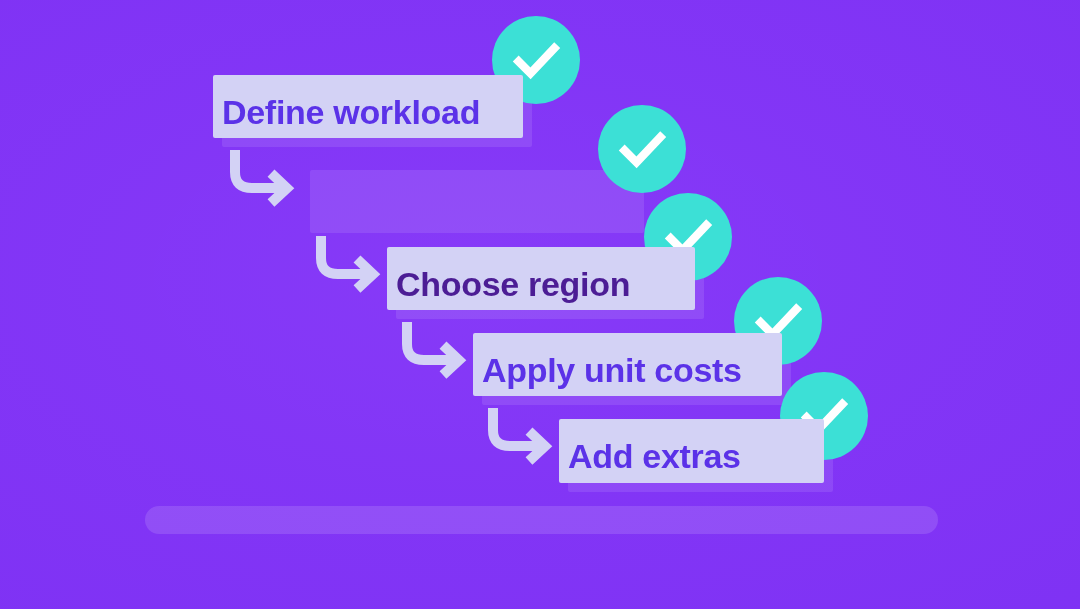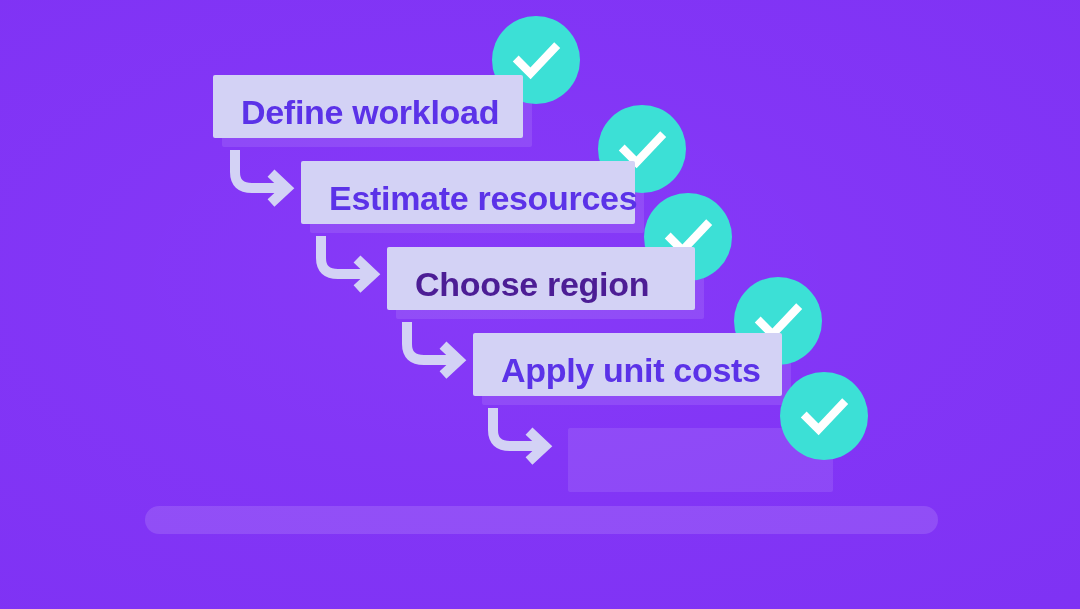--- a/index.html
+++ b/index.html
@@ -47,21 +47,21 @@
     border-radius: 2px;
     display: flex;
     align-items: center;
   }
   .step-label {
     color: #5b32e8;
     font-weight: bold;
     letter-spacing: -0.3px;
     white-space: nowrap;
     font-size: 34px;
-    padding-left: 28px;
+    padding-left: 9px;
     margin-top: 11px;
   }
 
   .check-circle {
     position: absolute;
     border-radius: 50%;
     background: #3ce0d6;
     display: flex;
     align-items: center;
     justify-content: center;
@@ -105,23 +105,20 @@
             <path d="M7 2 V22 Q7 38 24 38 H52" stroke="#D3D2F5" stroke-width="10" stroke-linecap="square" fill="none"></path>
             <path d="M43 23 L59 38.2 L43 53" stroke="#D3D2F5" stroke-width="10" fill="none" stroke-linejoin="miter" stroke-linecap="butt"></path>
           </svg>
         </div>
         <div class="step-shadow" style="left: 310px; top: 170px; width: 334px; height: 63px;"></div>
         <div class="check-circle" style="left: 598px; top: 105px; width: 88px; height: 88px; background: rgb(60, 224, 214);">
           <svg width="55" height="55" viewBox="0 0 24 24" fill="none" xmlns="http://www.w3.org/2000/svg">
             <path d="M4.2 12.4 L9.4 17.6 L19.8 6.6" stroke="#FFFFFF" stroke-width="3.6" stroke-linecap="square" stroke-linejoin="miter" fill="none"></path>
           </svg>
         </div>
-        <div class="step-box" style="left: 301px; top: 161px; width: 334px; height: 63px; background: rgb(211, 210, 245);">
-          <span class="step-label" style="color: rgb(91, 50, 232);">Estimate resources</span>
-        </div>
       </div>
       <div class="step" style="left: 0px; top: 0px; width: 1080px; height: 609px;">
         <div class="arrow" style="left: 314px; top: 236px;">
           <svg width="70" height="57" viewBox="0 0 70 57" fill="none" xmlns="http://www.w3.org/2000/svg">
             <path d="M7 2 V22 Q7 38 24 38 H52" stroke="#D3D2F5" stroke-width="10" stroke-linecap="square" fill="none"></path>
             <path d="M43 23 L59 38.2 L43 53" stroke="#D3D2F5" stroke-width="10" fill="none" stroke-linejoin="miter" stroke-linecap="butt"></path>
           </svg>
         </div>
         <div class="step-shadow" style="left: 396px; top: 256px; width: 308px; height: 63px;"></div>
         <div class="check-circle" style="left: 644px; top: 193px; width: 88px; height: 88px; background: rgb(60, 224, 214);">
@@ -156,17 +153,20 @@
             <path d="M7 2 V22 Q7 38 24 38 H52" stroke="#D3D2F5" stroke-width="10" stroke-linecap="square" fill="none"></path>
             <path d="M43 23 L59 38.2 L43 53" stroke="#D3D2F5" stroke-width="10" fill="none" stroke-linejoin="miter" stroke-linecap="butt"></path>
           </svg>
         </div>
         <div class="step-shadow" style="left: 568px; top: 428px; width: 265px; height: 64px;"></div>
         <div class="check-circle" style="left: 780px; top: 372px; width: 88px; height: 88px; background: rgb(60, 224, 214);">
           <svg width="55" height="55" viewBox="0 0 24 24" fill="none" xmlns="http://www.w3.org/2000/svg">
             <path d="M4.2 12.4 L9.4 17.6 L19.8 6.6" stroke="#FFFFFF" stroke-width="3.6" stroke-linecap="square" stroke-linejoin="miter" fill="none"></path>
           </svg>
         </div>
+        <div class="step-box" style="left: 559px; top: 419px; width: 265px; height: 64px; background: rgb(211, 210, 245);">
+          <span class="step-label" style="color: rgb(91, 50, 232);">Add extras</span>
+        </div>
       </div>
     </div>
 
   <div class="bottom-bar" id="bottom-bar" style="left: 145px; top: 506px; width: 793px; height: 28px;"></div>
 </div>
 
 </body></html>

